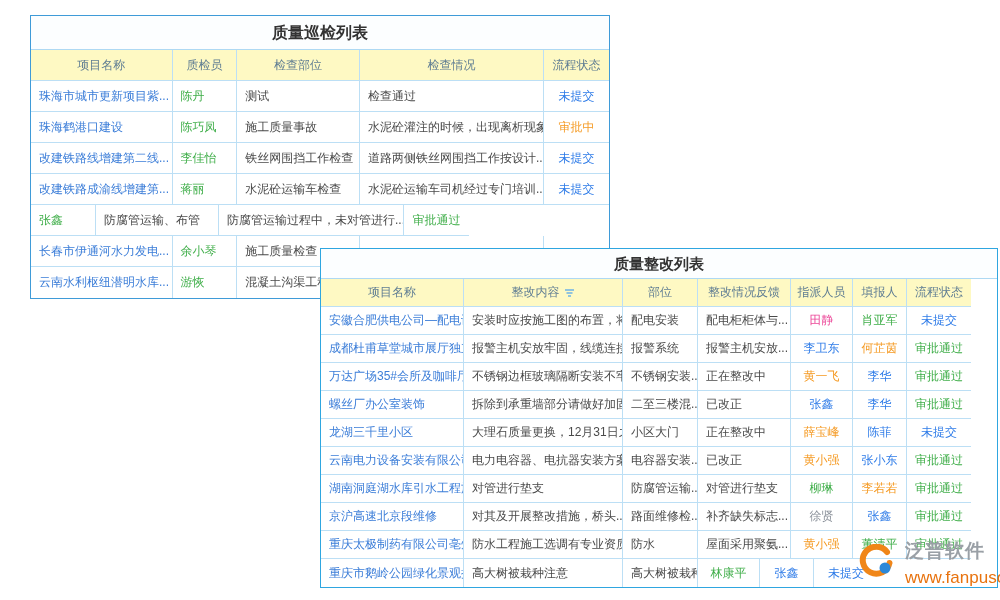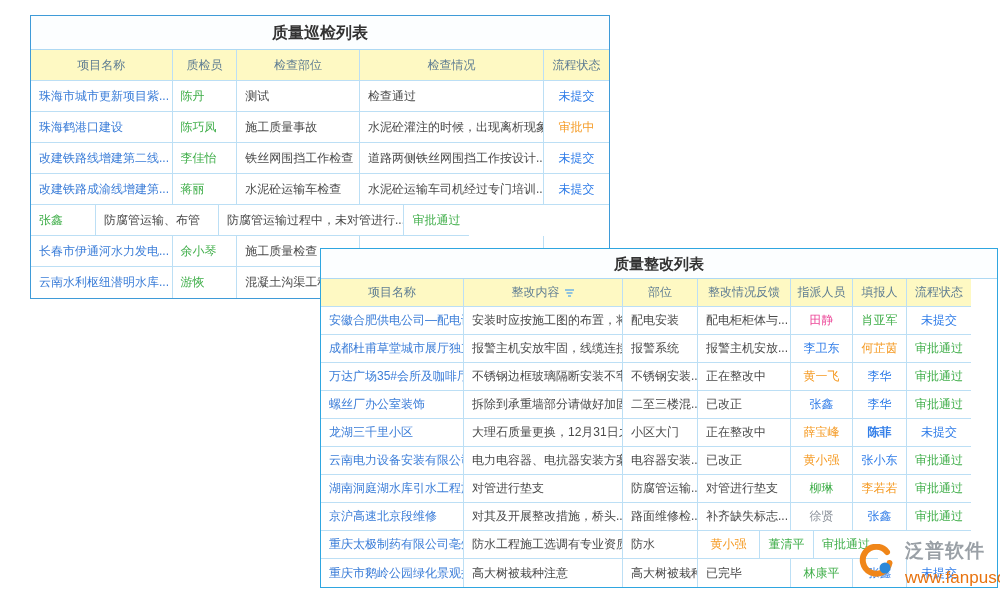--- a/index.html
+++ b/index.html
@@ -182,21 +182,21 @@
           <div class="c t2c6 ac" style="color: rgb(47, 124, 232);">李华</div>
           <div class="c t2c7 ac status" style="color: rgb(63, 174, 73);">审批通过</div>
         </div>
 
         <div class="row">
           <div class="c t2c1 link">龙湖三千里小区</div>
           <div class="c t2c2">大理石质量更换，12月31日之...</div>
           <div class="c t2c3">小区大门</div>
           <div class="c t2c4">正在整改中</div>
           <div class="c t2c5 ac" style="color: rgb(245, 154, 35);">薛宝峰</div>
-          <div class="c t2c6 ac" style="color: rgb(47, 124, 232); font-weight: bold;">陈菲</div>
+          <div class="c t2c6 ac" style="color: rgb(47, 124, 232);">陈菲</div>
           <div class="c t2c7 ac status" style="color: rgb(47, 124, 232);">未提交</div>
         </div>
 
         <div class="row">
           <div class="c t2c1 link">云南电力设备安装有限公司20...</div>
           <div class="c t2c2">电力电容器、电抗器安装方案...</div>
           <div class="c t2c3">电容器安装...</div>
           <div class="c t2c4">已改正</div>
           <div class="c t2c5 ac" style="color: rgb(245, 154, 35);">黄小强</div>
           <div class="c t2c6 ac" style="color: rgb(47, 124, 232);">张小东</div>
@@ -220,30 +220,30 @@
           <div class="c t2c4">补齐缺失标志...</div>
           <div class="c t2c5 ac" style="color: rgb(138, 144, 153);">徐贤</div>
           <div class="c t2c6 ac" style="color: rgb(47, 124, 232);">张鑫</div>
           <div class="c t2c7 ac status" style="color: rgb(63, 174, 73);">审批通过</div>
         </div>
 
         <div class="row">
           <div class="c t2c1 link">重庆太极制药有限公司亳州中...</div>
           <div class="c t2c2">防水工程施工选调有专业资质...</div>
           <div class="c t2c3">防水</div>
+          <div class="c t2c4">屋面采用聚氨...</div>
           <div class="c t2c5 ac" style="color: rgb(245, 154, 35);">黄小强</div>
           <div class="c t2c6 ac" style="color: rgb(63, 174, 73);">董清平</div>
           <div class="c t2c7 ac status" style="color: rgb(63, 174, 73);">审批通过</div>
         </div>
 
         <div class="row">
           <div class="c t2c1 link">重庆市鹅岭公园绿化景观提升...</div>
           <div class="c t2c2">高大树被栽种注意</div>
           <div class="c t2c3">高大树被栽种</div>
-          <div class="c t2c4">已完毕</div>
           <div class="c t2c5 ac" style="color: rgb(63, 174, 73);">林康平</div>
           <div class="c t2c6 ac" style="color: rgb(47, 124, 232);">张鑫</div>
           <div class="c t2c7 ac status" style="color: rgb(47, 124, 232);">未提交</div>
         </div>
       </div>
   </section>
 
   <div class="watermark">
     <span>
       <svg width="36" height="36" viewBox="0 0 36 36">

